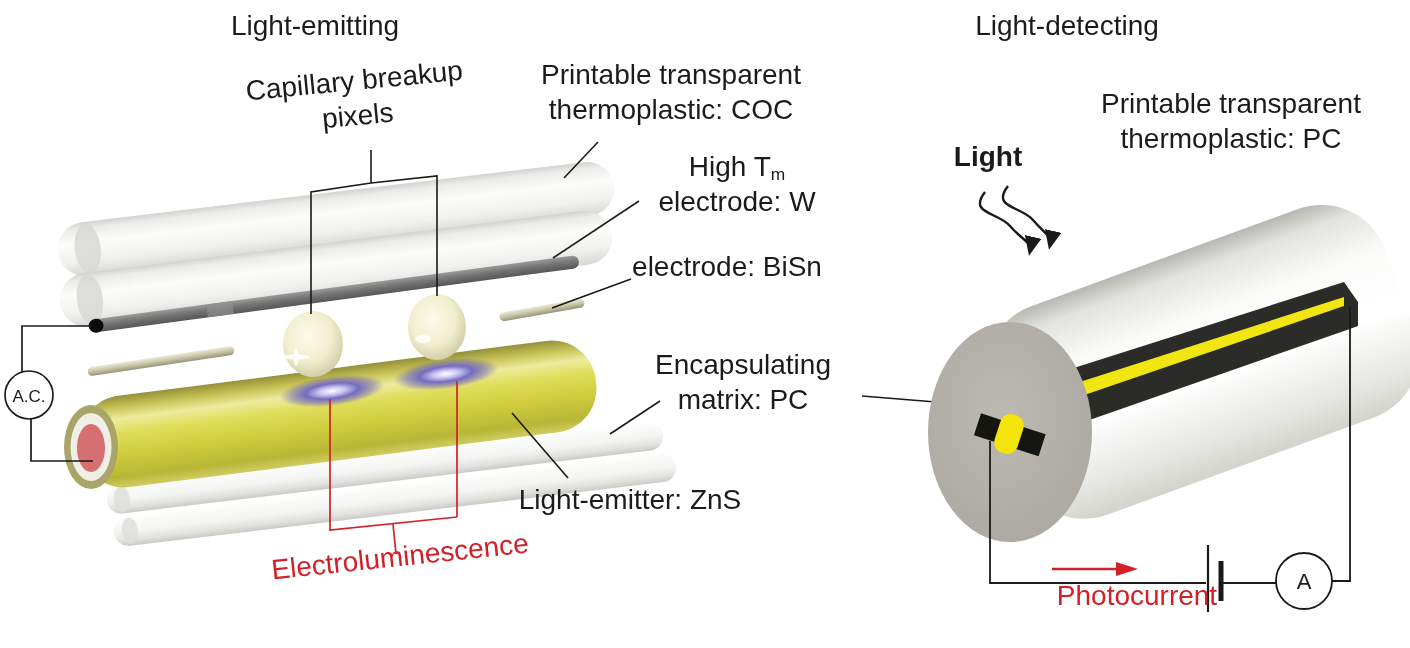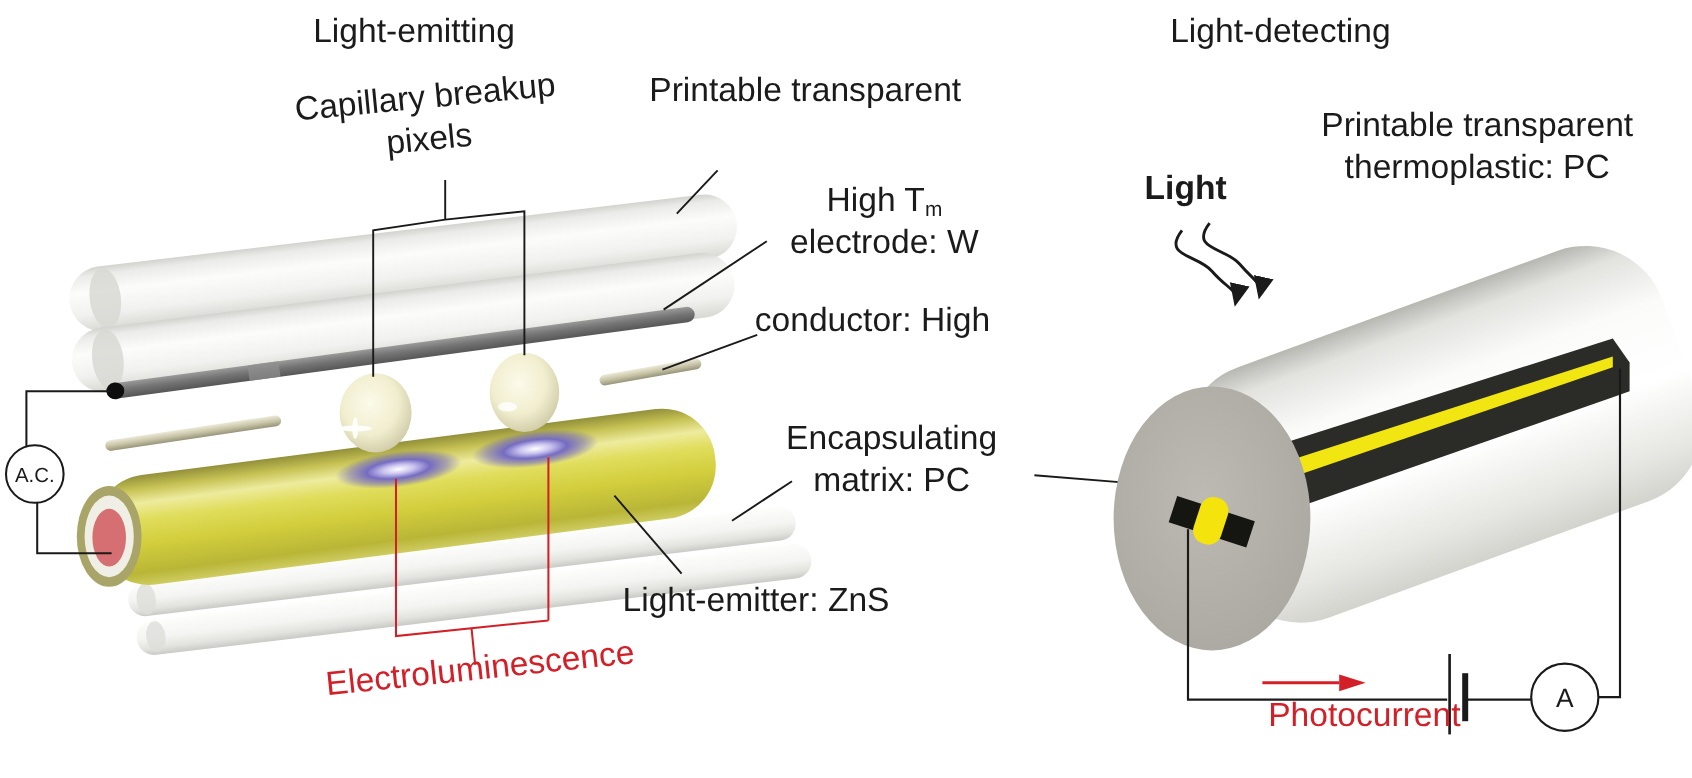--- a/index.html
+++ b/index.html
@@ -187,38 +187,39 @@
       <line x1="1208" y1="545" x2="1208" y2="612" stroke="#1a1a1a" stroke-width="2.2"></line>
       <line x1="1221" y1="561" x2="1221" y2="601" stroke="#1a1a1a" stroke-width="5"></line>
       <circle cx="1304" cy="581" r="28" fill="#ffffff" stroke="#1a1a1a" stroke-width="1.8"></circle>
       <text x="1304" y="589" text-anchor="middle" font-size="22" class="svgtext">A</text>
       <line x1="1052" y1="569" x2="1116" y2="569" stroke="#d32028" stroke-width="2.5"></line>
       <polygon points="1116,562 1138,569 1116,576" fill="#d32028"></polygon>
     </g>
   </g>
 </svg>
 
-<div class="label" style="left:345px;top:9px;">Light-emitting</div>
+<div class="label" style="left:315px;top:9px;">Light-emitting</div>
 
 <div class="label" style="left:356px;top:64px;transform:translateX(-50%) rotate(-5.5deg);">
   <div>Capillary breakup</div>
   <div>pixels</div>
 </div>
 
 <div class="label" style="left:671px;top:58px;">
   <div>Printable transparent</div>
+  <div>thermoplastic: COC</div>
 </div>
 
 <div class="label" style="left:737px;top:150px;">
   <div><span>High T</span><sub>m</sub></div>
   <div>electrode: W</div>
 </div>
 
 <div class="label" style="left:727px;top:250px;">
-  <div>conductor: High</div>
+  <div>electrode: BiSn</div>
 </div>
 
 <div class="label" style="left:743px;top:348px;">
   <div>Encapsulating</div>
   <div>matrix: PC</div>
 </div>
 
 <div class="label" style="left:630px;top:483px;text-align:right;">Light-emitter: ZnS</div>
 
 <div class="label red" style="left:400px;top:540px;transform:translateX(-50%) rotate(-6deg);">Electroluminescence</div>

